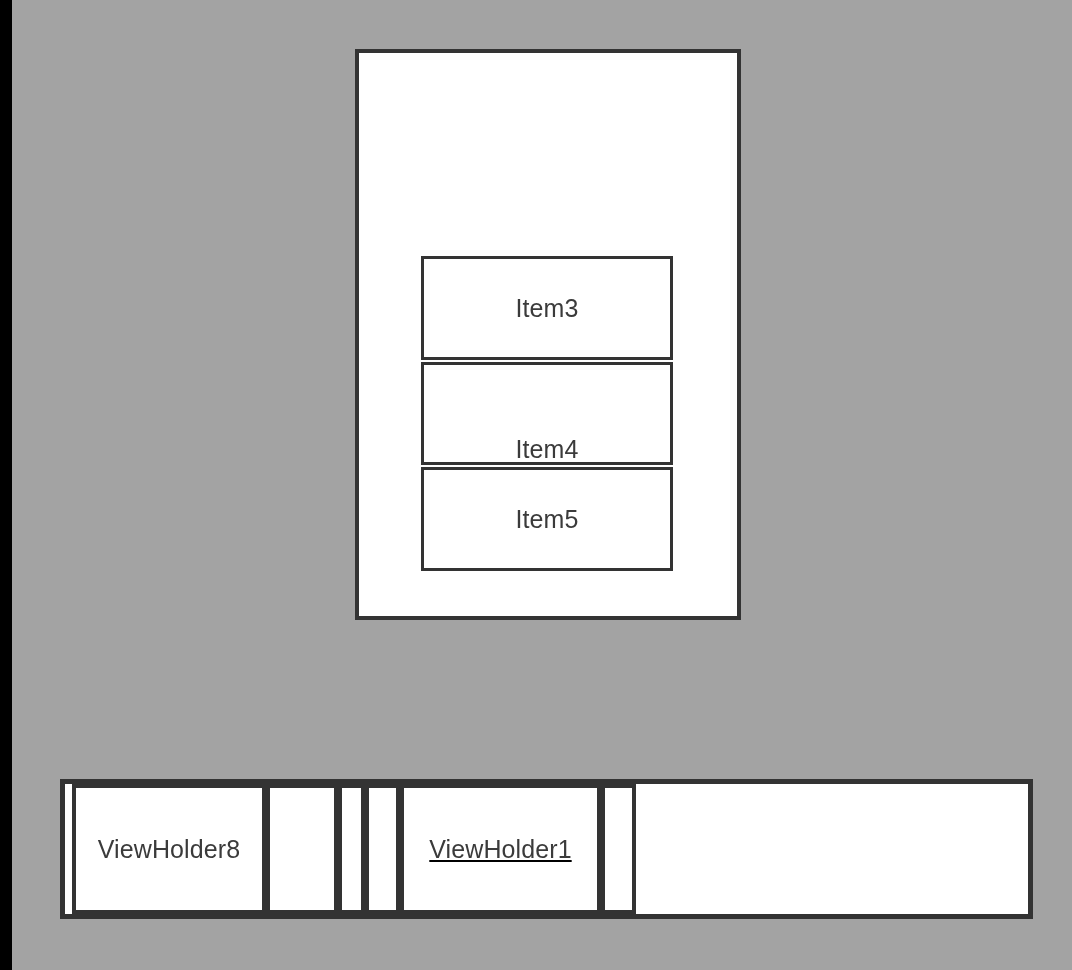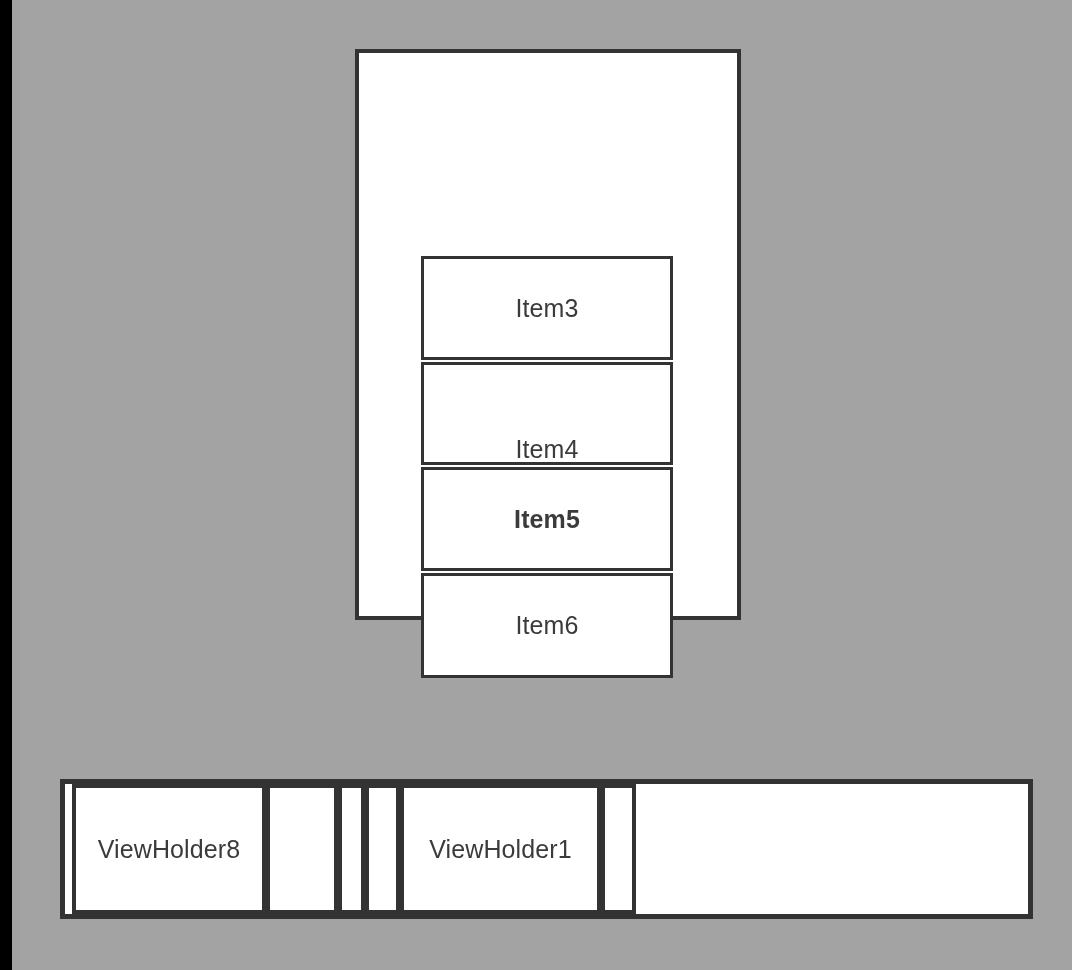--- a/index.html
+++ b/index.html
@@ -50,21 +50,21 @@
     background: #ffffff;
     border: 3px solid #333333;
     box-sizing: border-box;
     margin-bottom: 2px;
     display: flex;
     align-items: center;
     justify-content: center;
   }
   .item-box.h1 { height: 104px; }
   .item-box.h2 { height: 103px; align-items: flex-end; }
-  .item-box.h3 { height: 104px; font-weight: bold; }
+  .item-box.h3 { height: 104px; }
   .item-box.h4 { height: 105px; }
 
   .item-label {
     font-size: 25px;
     color: #3b3b3b;
     line-height: 1;
     letter-spacing: 0.1px;
     user-select: none;
   }
 
@@ -92,21 +92,21 @@
     flex: 0 0 auto;
   }
   .pool-cell.spacer-left  { border: 0; background: #ffffff; flex: 0 0 7px; }
   .pool-cell.spacer-right { border: 0; background: #ffffff; flex: 0 0 4px; }
   .pool-cell.wide   { flex: 0 0 194px; }
   .pool-cell.gap-a  { flex: 0 0 72px; }
   .pool-cell.gap-b  { flex: 0 0 27px; }
   .pool-cell.gap-c  { flex: 0 0 35px; }
   .pool-cell.vh7    { flex: 0 0 202px; }
   .pool-cell.vh2    { flex: 0 0 204px; }
-  .pool-cell.vh1    { flex: 0 0 201px; }
+  .pool-cell.vh1    { flex: 0 0 201px; text-decoration: underline; }
   .pool-cell.tail   { flex: 0 0 35px; }
 
   .pool-label {
     font-size: 25px;
     color: #3b3b3b;
     line-height: 1;
     letter-spacing: 0.1px;
     white-space: nowrap;
     user-select: none;
   }
@@ -125,23 +125,20 @@
     </div>
 
     <div class="item-box h2">
       <span class="item-label">Item4</span>
     </div>
 
     <div class="item-box h3">
       <span class="item-label">Item5</span>
     </div>
 
-    <div class="item-box h4">
-      <span class="item-label">Item6</span>
-    </div>
 
   </div>
 
   <div class="pool-strip">
 
     <div class="pool-cell spacer-left"></div>
 
     <div class="pool-cell wide">
       <span class="pool-label">ViewHolder8</span>
     </div>

